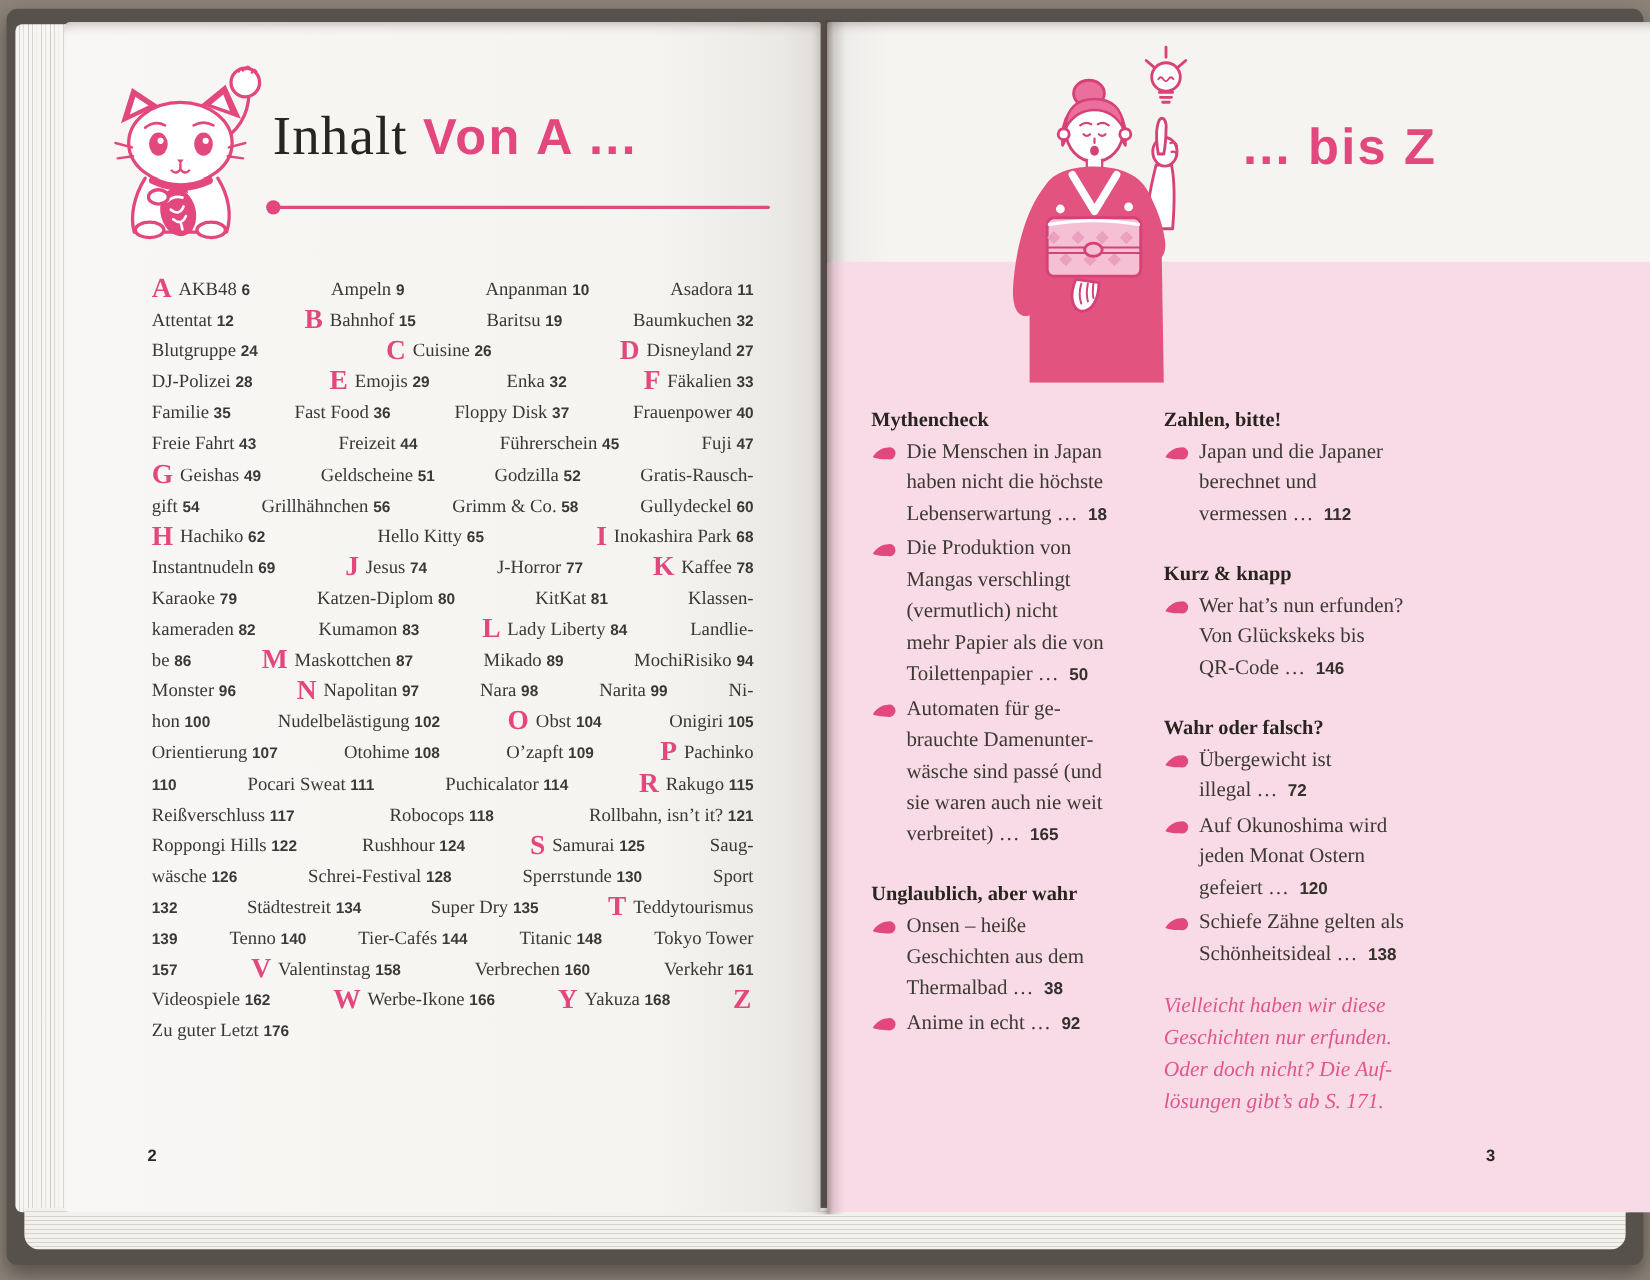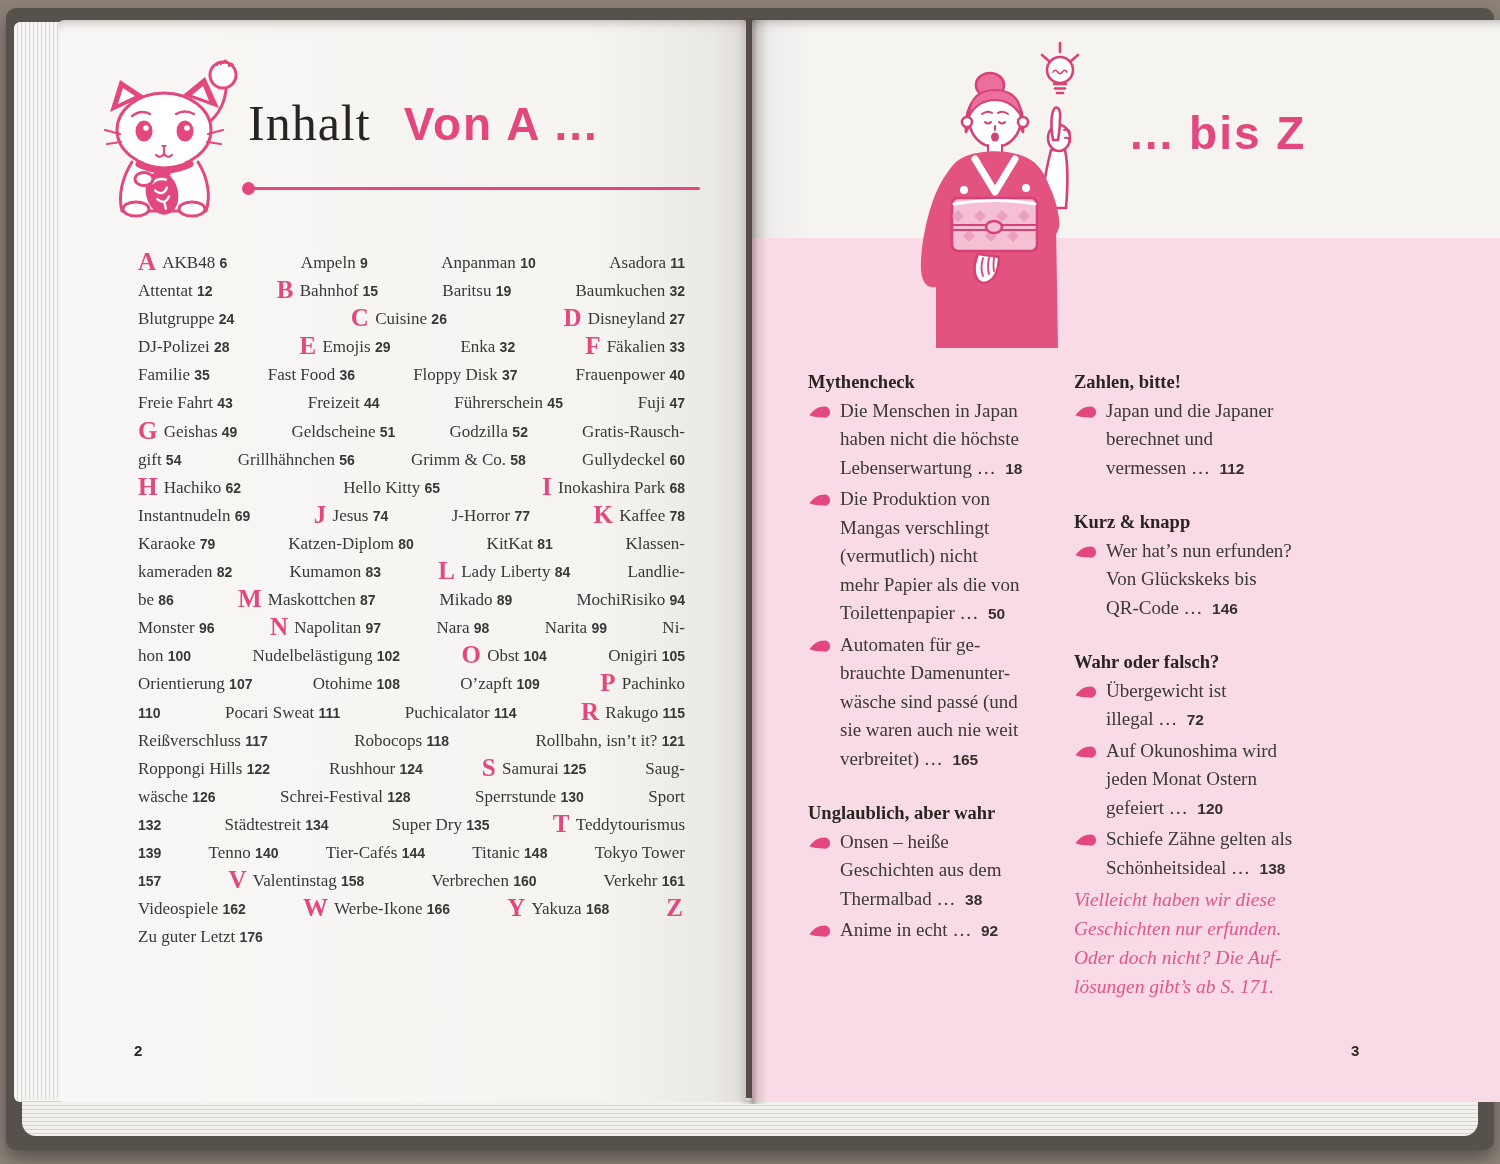--- a/index.html
+++ b/index.html
@@ -19,49 +19,49 @@
       box-shadow:inset 0 10px 12px -10px rgba(70,55,48,.45);}
   .page-right{left:752px;width:828px;border-radius:2px 8px 8px 2px;overflow:hidden;
       background:linear-gradient(90deg,#dfdcd8 0%,#efeeec 2.5%,#f5f4f1 7%,#f5f4f1 100%);
       box-shadow:inset 0 10px 12px -10px rgba(70,55,48,.45);}
   .gutter{position:absolute;left:738px;top:18px;width:30px;height:1086px;z-index:6;pointer-events:none;
       background:linear-gradient(90deg,rgba(70,55,48,0) 0%,rgba(70,55,48,.16) 35%,rgba(70,55,48,.38) 50%,rgba(70,55,48,.14) 66%,rgba(70,55,48,0) 100%);}
   .pink-band{position:absolute;left:0;right:0;top:218px;bottom:0;background:#f8dbe6;}
 
   
   .cat{position:absolute;left:34px;top:30px;width:150px;height:170px;}
-  .lp-titles{position:absolute;left:190px;top:74px;display:flex;align-items:baseline;gap:33px;white-space:nowrap;}
+  .lp-titles{position:absolute;left:190px;top:74px;display:flex;align-items:baseline;gap:14px;white-space:nowrap;}
   .title-black{font:400 50px "Liberation Serif",serif;color:#272421;letter-spacing:1px;}
   .title-pink{font:700 46px "Liberation Sans",sans-serif;color:#e2477d;letter-spacing:2px;}
   .title-line{position:absolute;left:186px;top:167px;width:456px;height:3px;background:#e2477d;border-radius:2px;}
   .title-line::before{content:"";position:absolute;left:-2px;top:-5px;width:13px;height:13px;border-radius:50%;background:#e2477d;}
   .idx{position:absolute;left:80px;top:229px;width:547px;color:#3a3836;}
   .idx-line{font:400 17px/28.1px "Liberation Serif",serif;text-align:justify;text-align-last:justify;}
   .idx-line.last{text-align-last:left;}
   .tok{display:inline-block;white-space:nowrap;}
   .ltr{font:700 25px/1 "Liberation Serif",serif;color:#e2477d;vertical-align:-2px;padding-right:2px;}
   .pg{font:700 14px "Liberation Sans",sans-serif;color:#3a3836;}
   .pn{position:absolute;font:700 15px "Liberation Sans",sans-serif;color:#2b2723;z-index:3;}
   .pn-l{left:76px;top:1022px;}
   .pn-r{left:599px;top:1022px;}
 
   
   .woman{position:absolute;left:110px;top:38px;width:270px;height:290px;z-index:2;}
   .bulb{position:absolute;left:278px;top:20px;width:60px;height:64px;z-index:2;}
   .bisz{position:absolute;left:378px;top:86px;font:700 46px "Liberation Sans",sans-serif;color:#e2477d;letter-spacing:2px;white-space:nowrap;z-index:2;}
-  .cols{position:absolute;left:56px;top:348px;display:flex;z-index:2;}
+  .cols{position:absolute;left:40px;top:348px;display:flex;z-index:2;}
   .toc-col{width:266px;}
   .toc-col.c2{width:310px;}
   .toc-section + .toc-section{margin-top:26px;}
   .toc-heading{font:700 18.5px/28.5px "Liberation Serif",serif;color:#292420;}
   .toc-item{position:relative;padding-left:32px;margin-bottom:3px;}
   .toc-text{font:400 19px/28.5px "Liberation Serif",serif;color:#3c3834;}
   .drop{position:absolute;left:0;top:8px;width:23px;height:14px;fill:#e2477d;}
   .pg2{font:700 15.5px "Liberation Sans",sans-serif;color:#35302c;}
-  .toc-note{font:italic 700 19.5px/29px "Liberation Serif",serif;font-weight:400;font-style:italic;color:#e0568c;margin-top:3px;}
+  .toc-note{font:italic 700 19.5px/29px "Liberation Serif",serif;font-weight:400;font-style:italic;color:#e0568c;margin-top:18px;}
 </style>
 </head>
 <body>
 
 <div class="canvas">
   <div class="cover"></div>
   <div class="stack-left"></div>
   <div class="stack-right"></div>
   <div class="stack-bottom"></div>
 

